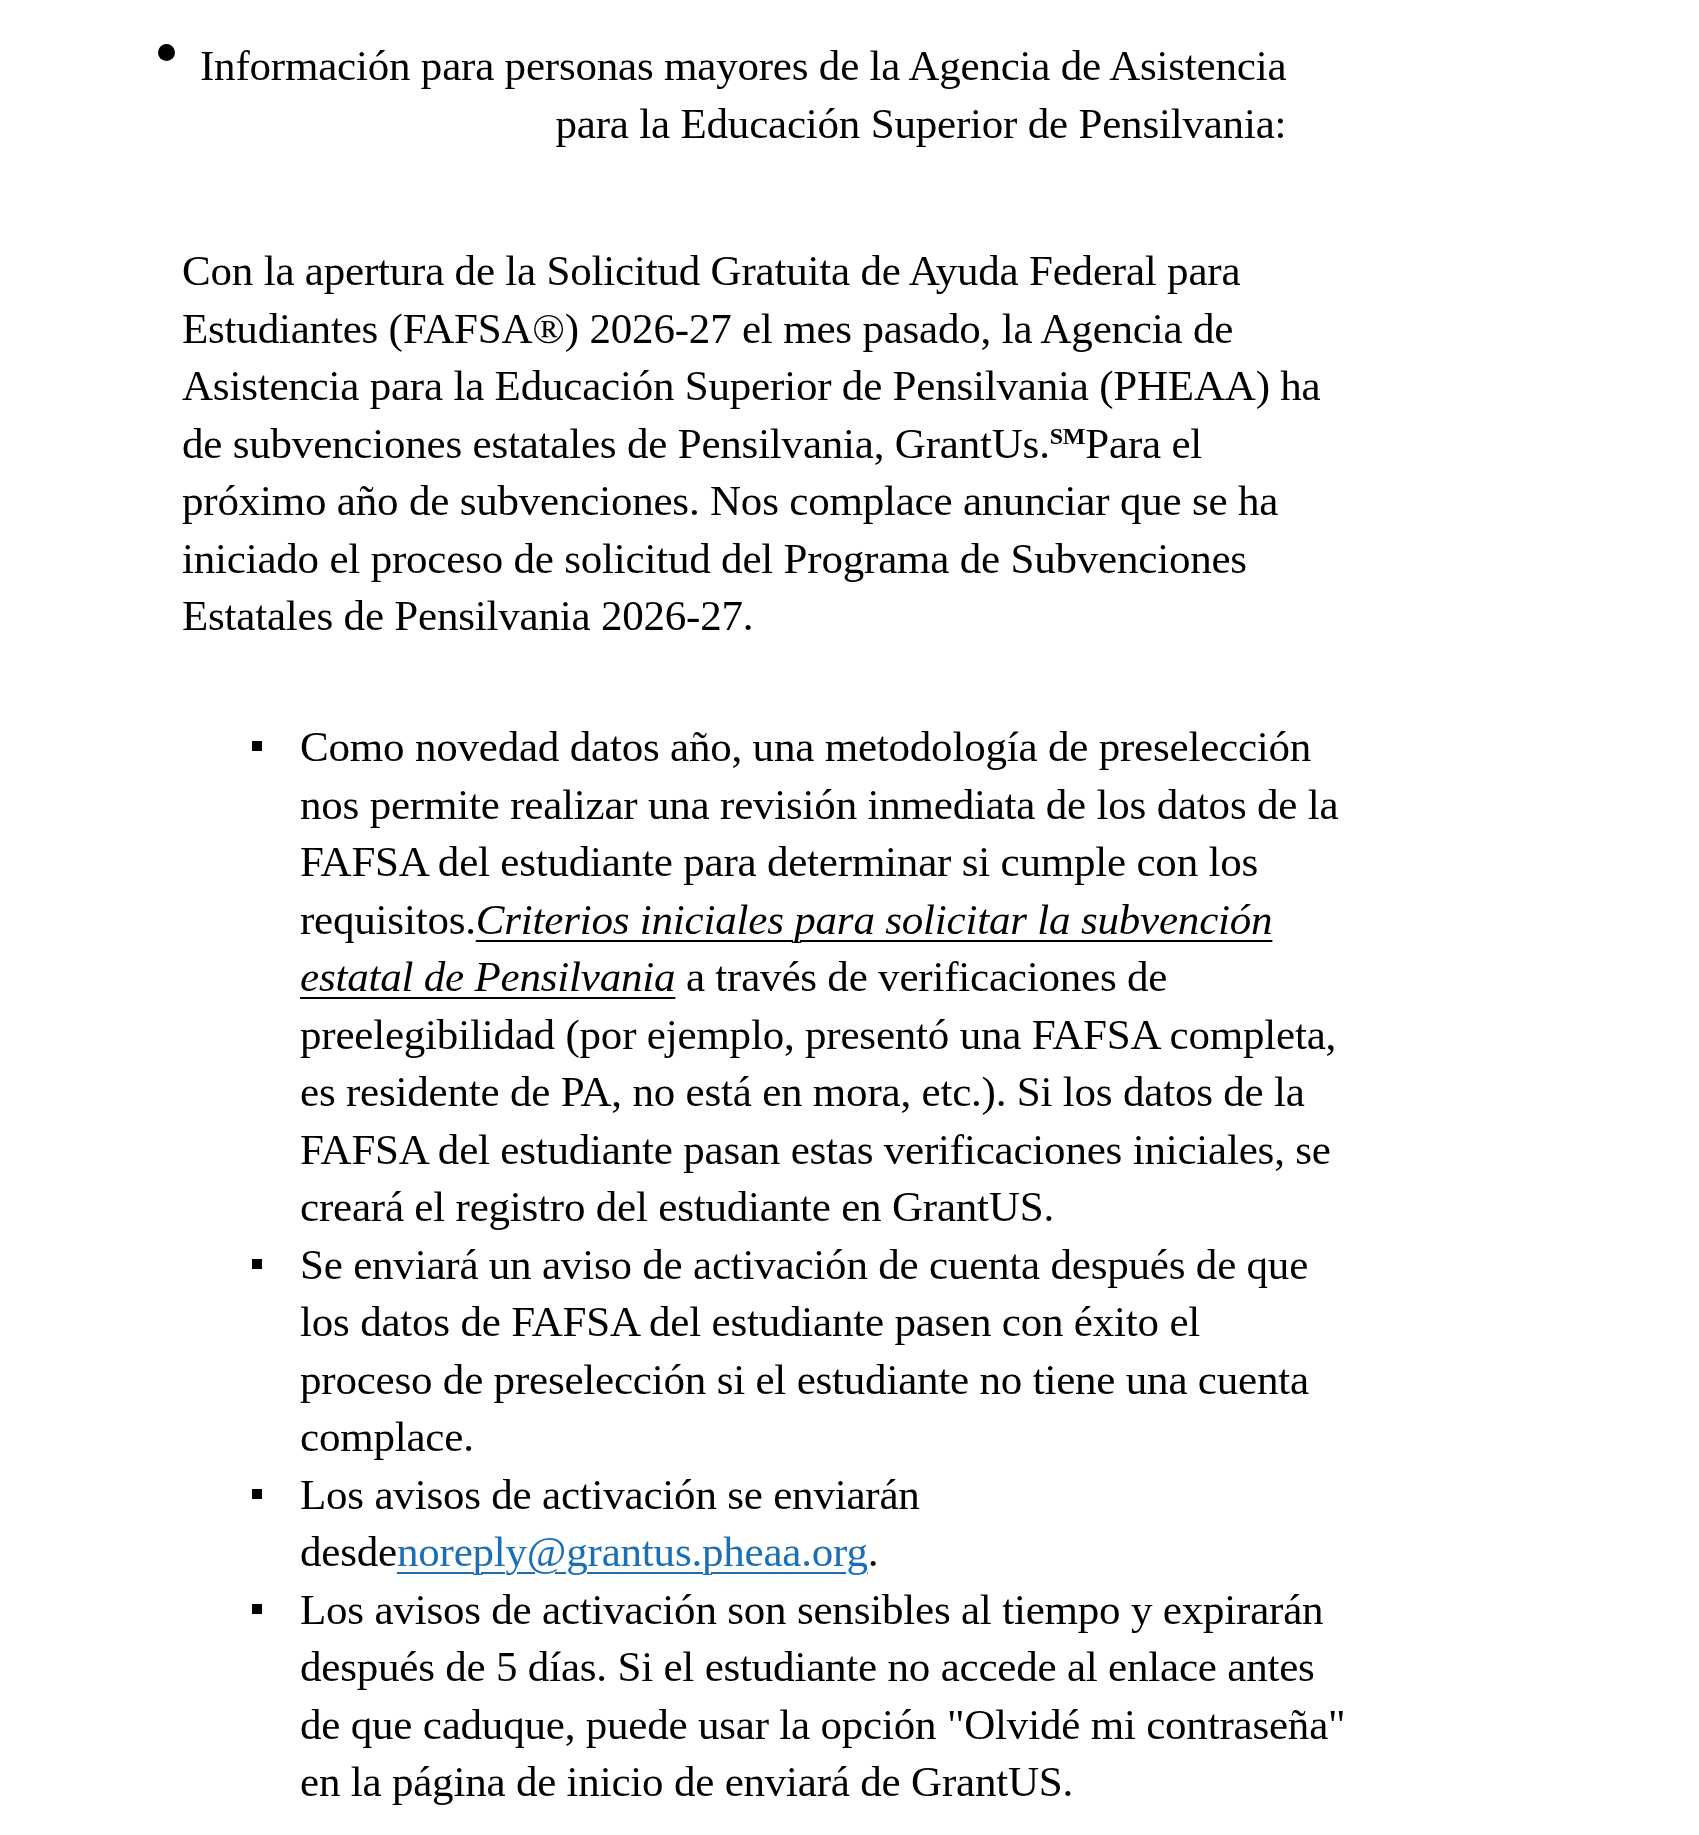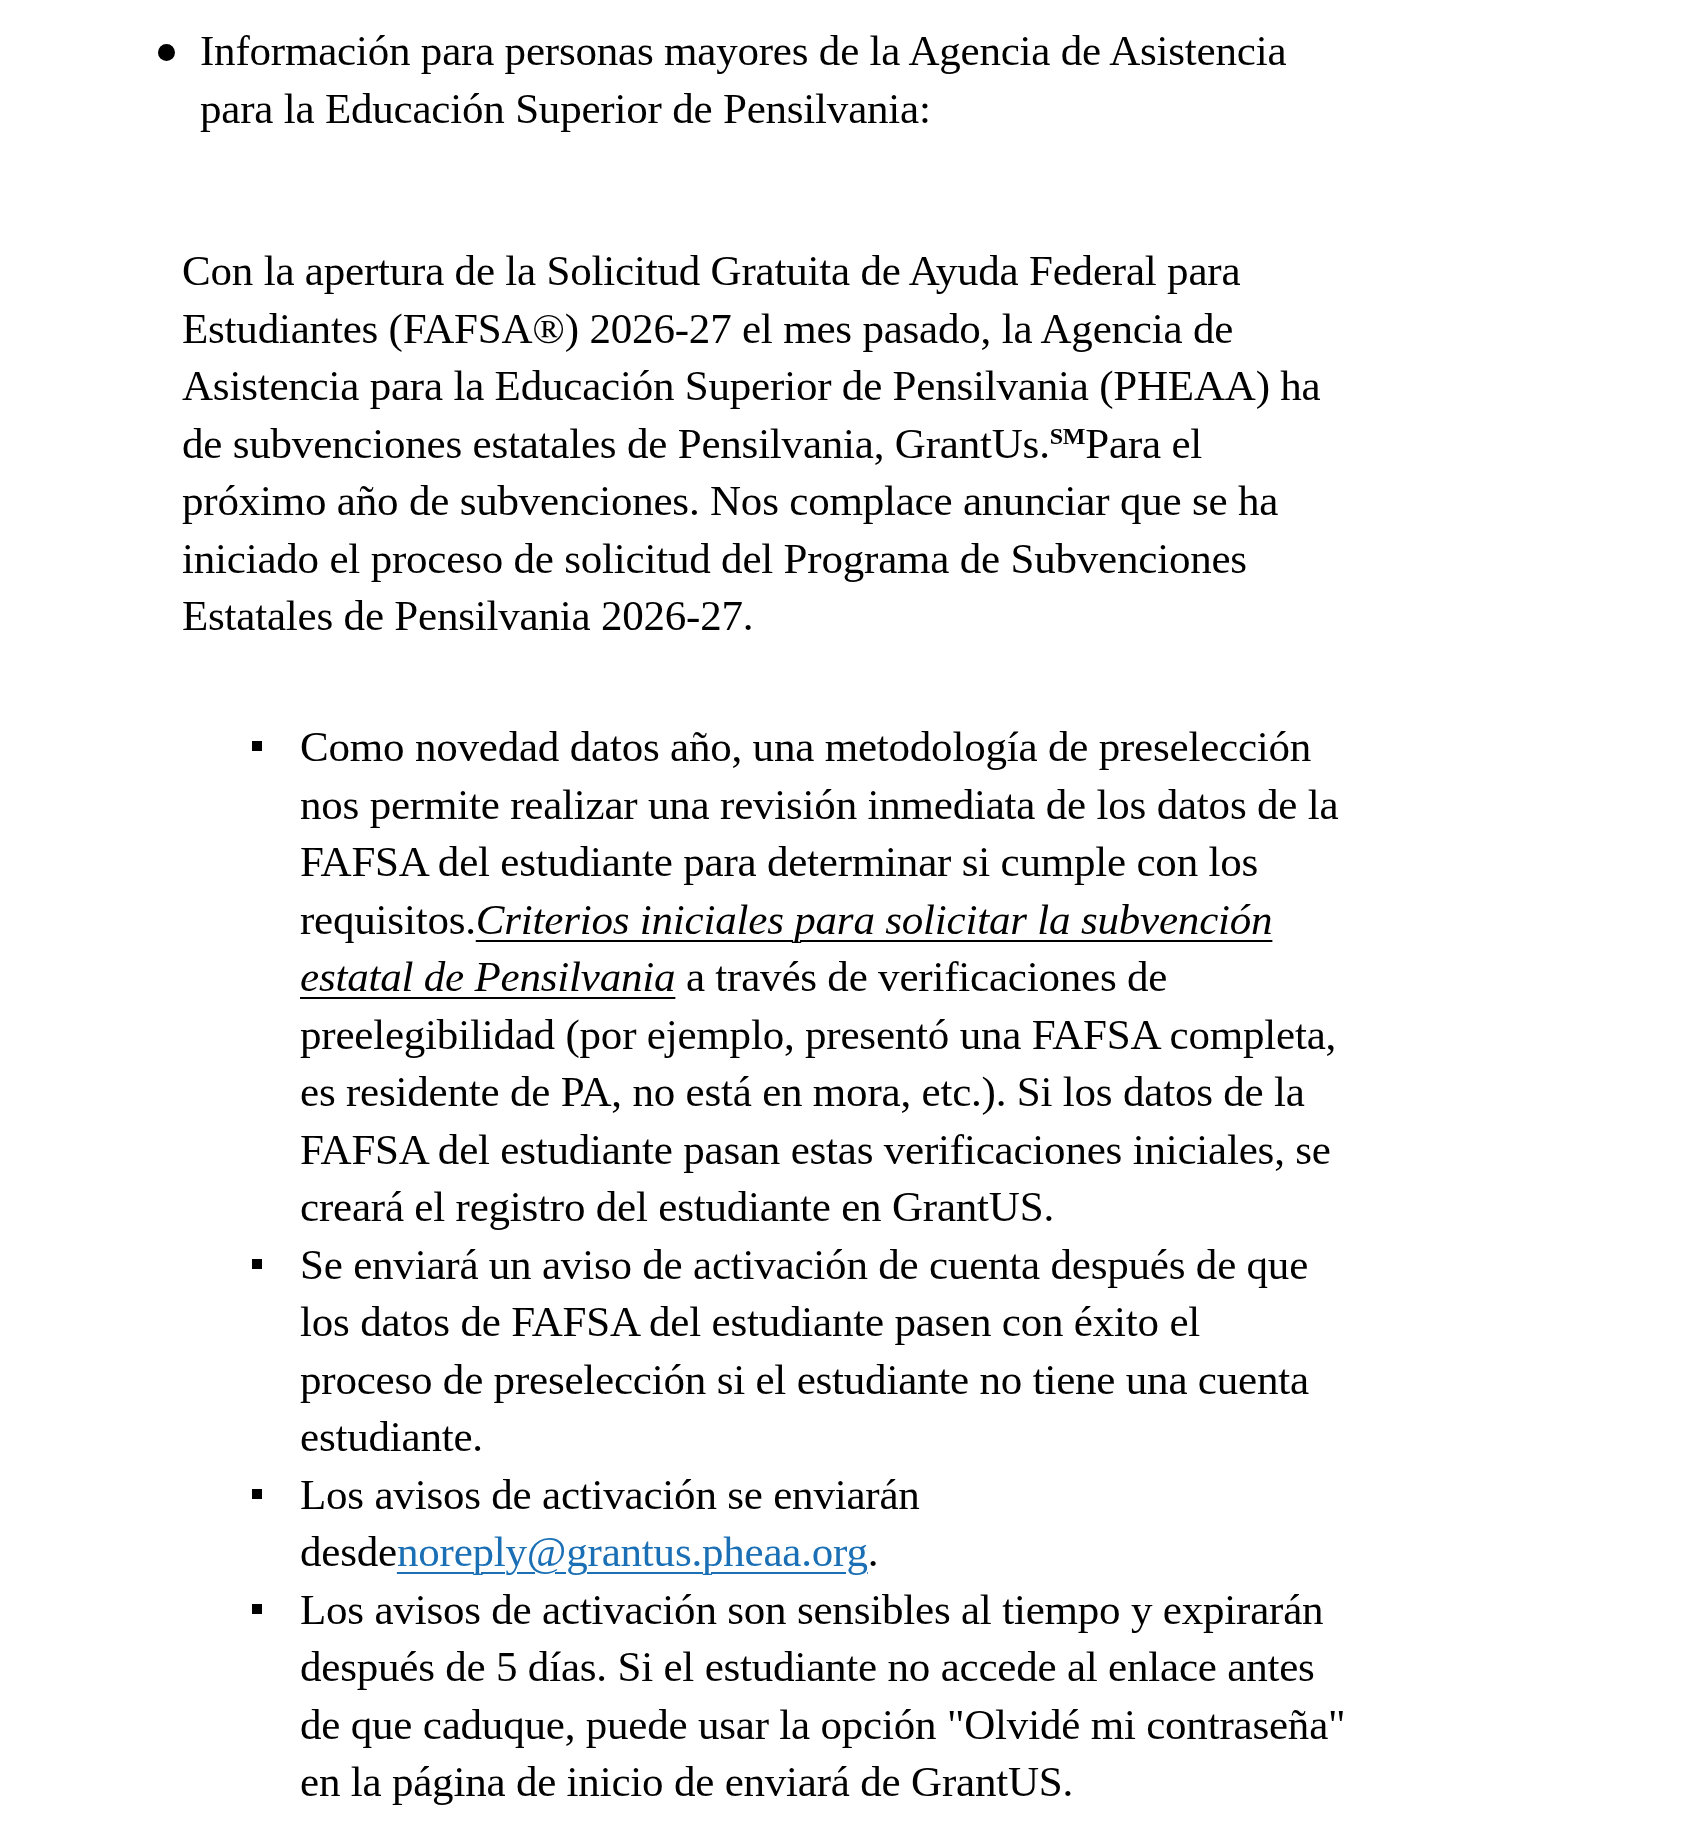--- a/index.html
+++ b/index.html
@@ -38,21 +38,22 @@
     left: 0;
     top: 22px;
     width: 17px;
     height: 17px;
     border-radius: 50%;
     background: #000;
   }
   .top-item .text {
     position: absolute;
     left: 42px;
-    top: 0;
+    top: 15px;
+    text-align: right;
   }
   .intro {
     position: absolute;
     left: 182px;
     top: 194px;
     width: 1450px;
     margin-top: 48px;
   }
   .sublist {
     position: absolute;
@@ -131,21 +132,21 @@
       <div class="line">es residente de PA, no está en mora, etc.). Si los datos de la</div>
       <div class="line">FAFSA del estudiante pasan estas verificaciones iniciales, se</div>
       <div class="line">creará el registro del estudiante en GrantUS.</div>
     </li>
 
     <li class="subitem">
       <span class="sq"></span>
       <div class="line">Se enviará un aviso de activación de cuenta después de que</div>
       <div class="line">los datos de FAFSA del estudiante pasen con éxito el</div>
       <div class="line">proceso de preselección si el estudiante no tiene una cuenta</div>
-      <div class="line">estudiante.</div>
+      <div class="line">complace.</div>
     </li>
 
     <li class="subitem">
       <span class="sq"></span>
       <div class="line">Los avisos de activación se enviarán</div>
       <div class="line"><span>desde</span><a class="mail-link">noreply@grantus.pheaa.org</a><span>.</span></div>
     </li>
 
     <li class="subitem">
       <span class="sq"></span>

